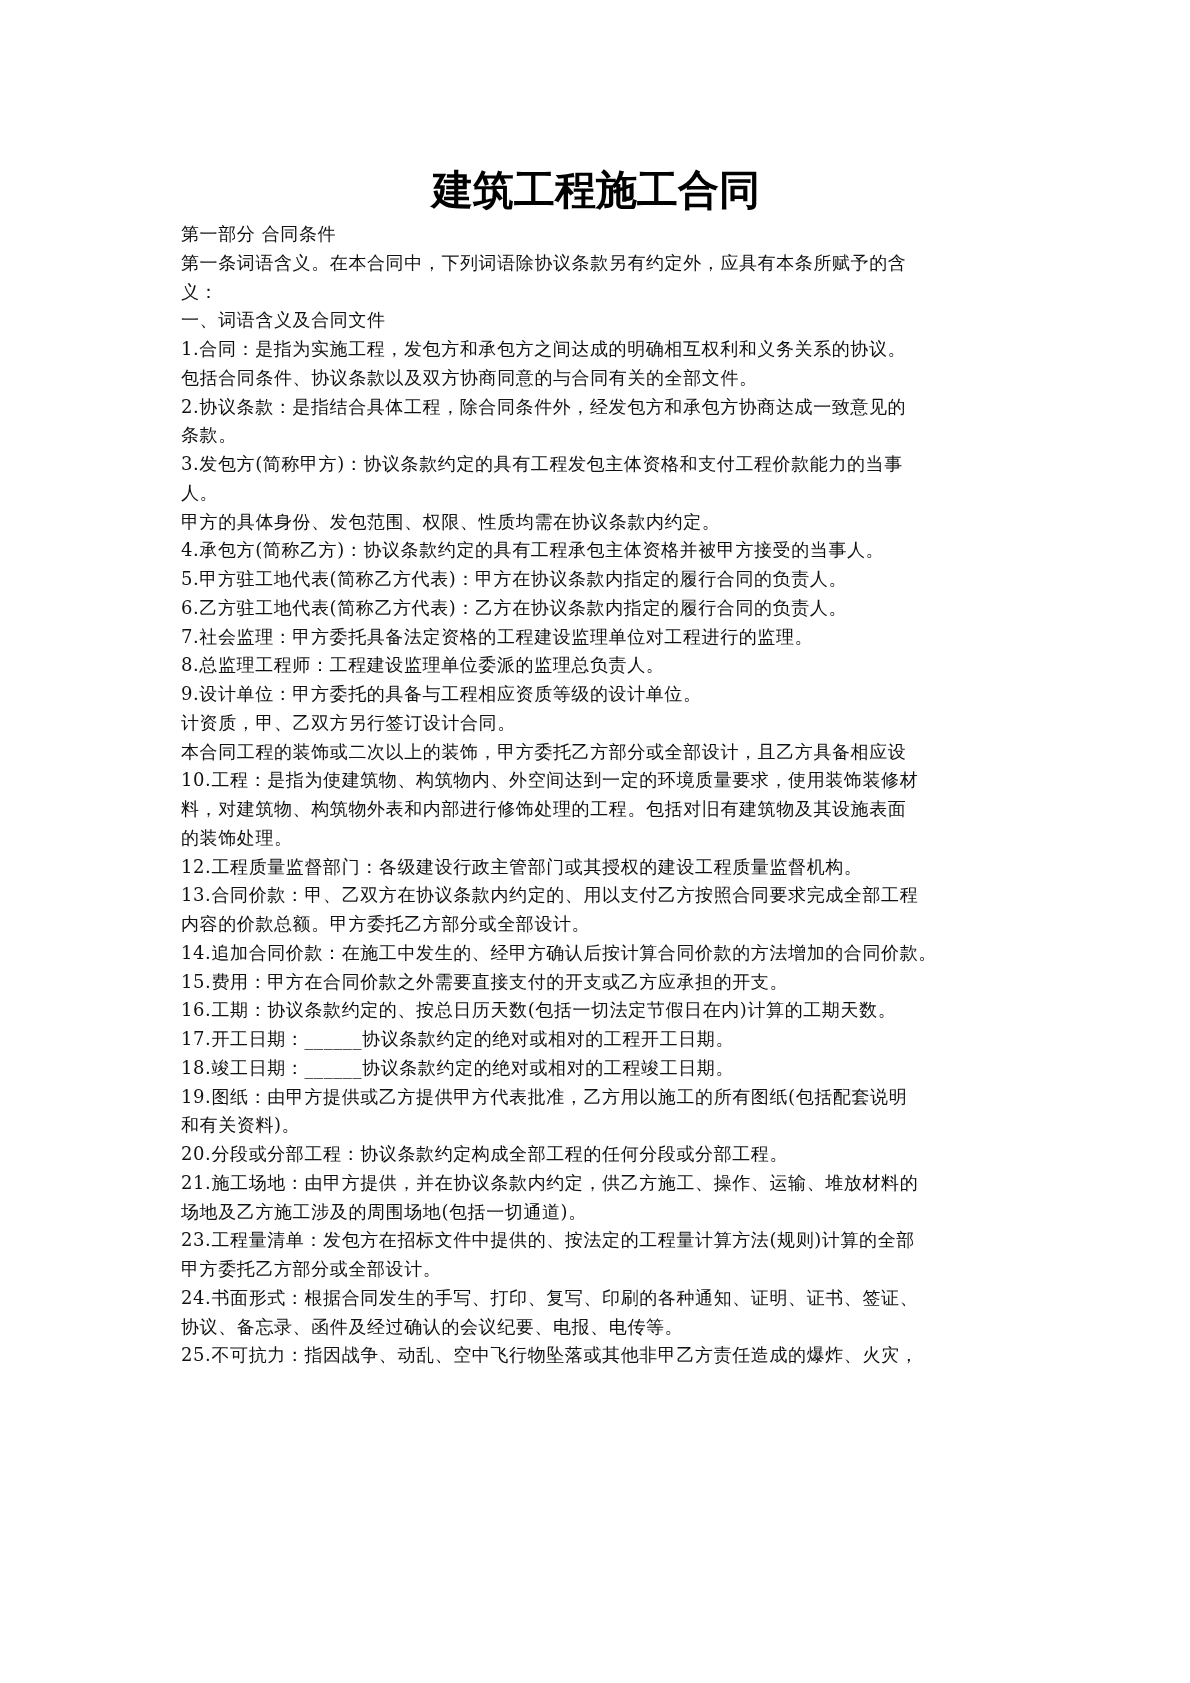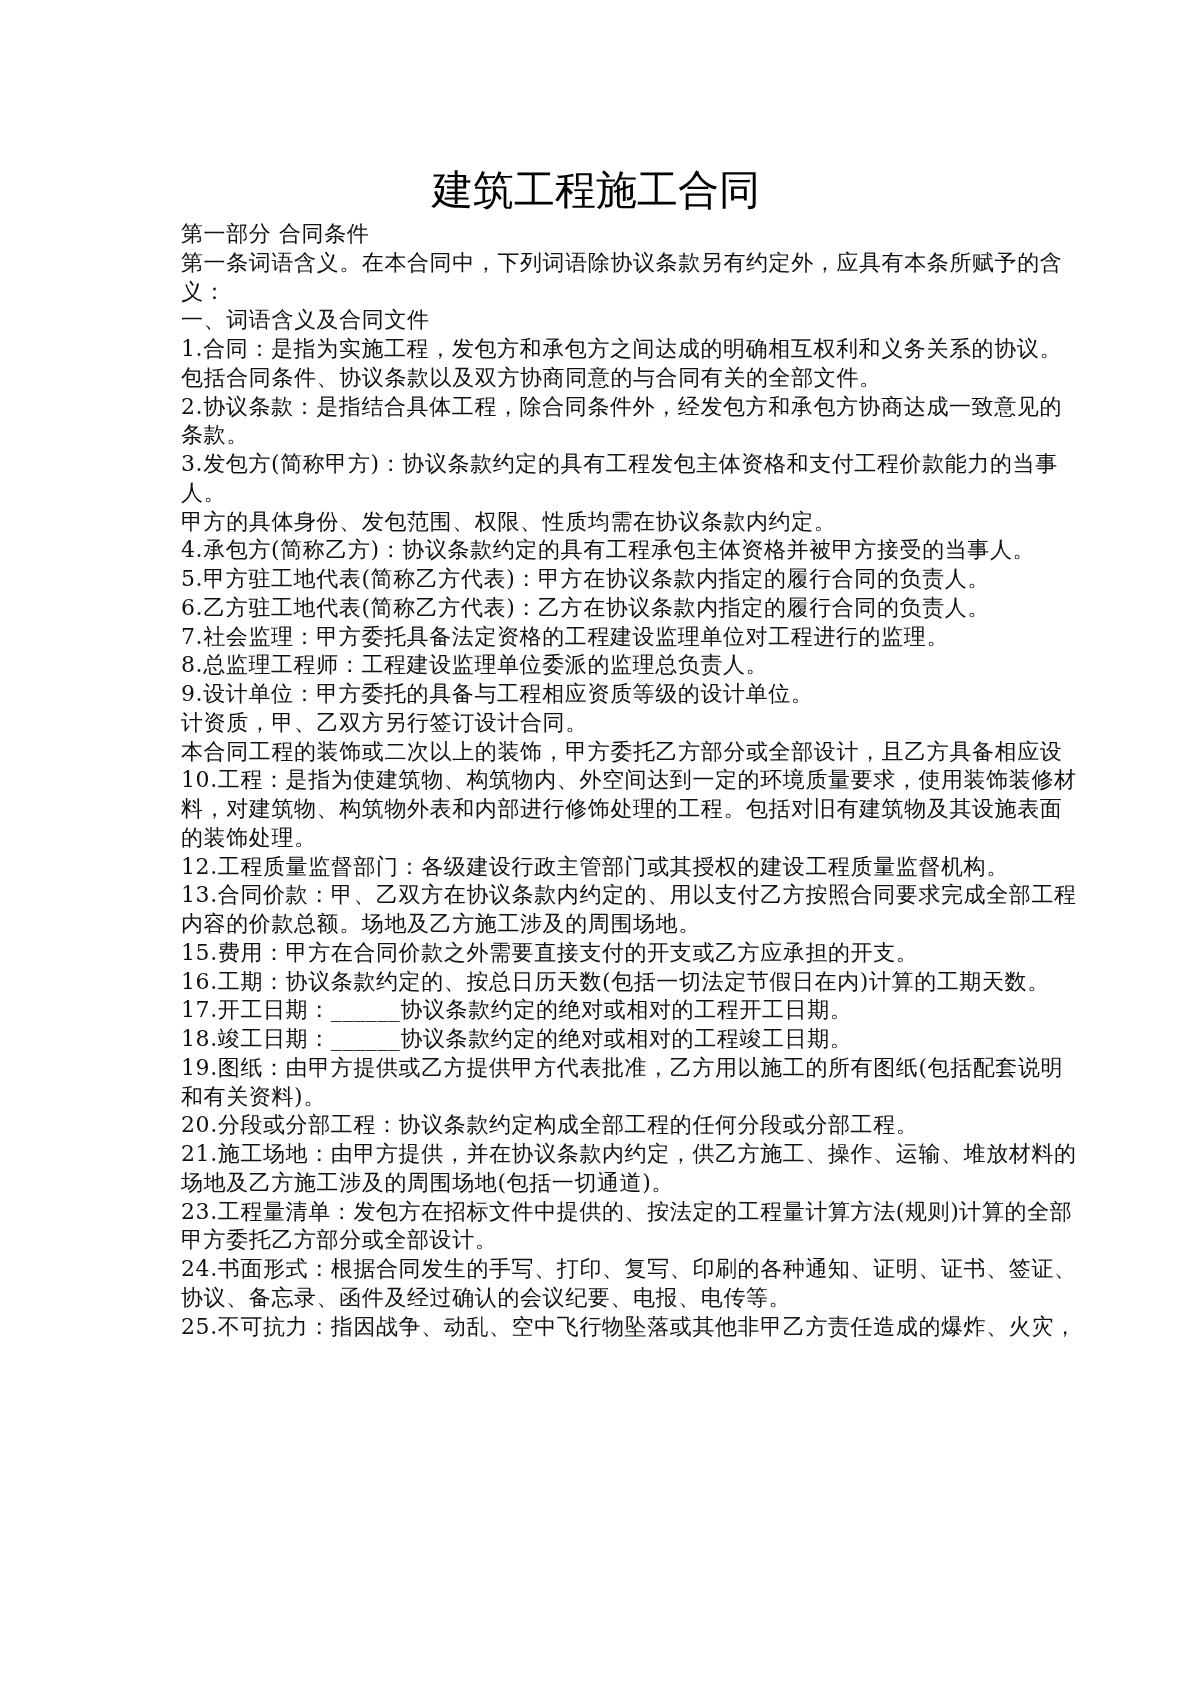--- a/index.html
+++ b/index.html
@@ -5,30 +5,30 @@
   html, body { margin: 0; padding: 0; background: #ffffff; }
   body { width: 1190px; height: 1683px; position: relative; overflow: hidden; }
   .page {
     position: absolute; left: 181px; top: 160px; width: 830px;
     color: #111111;
     font-family: "DejaVu Serif", "Liberation Serif", serif;
   }
   .title {
     text-align: center;
     font-family: "DejaVu Sans", "Liberation Sans", sans-serif;
-    font-weight: normal;
+    font-weight: bold;
     font-size: 41px;
     line-height: 60px;
     height: 60px;
     margin: 0 0 0 0;
     letter-spacing: 0px;
     color: #000;
   }
   .line {
-    font-size: 22px;
+    font-size: 18px;
     line-height: 28.75px;
     white-space: nowrap;
     letter-spacing: 0.6px;
     margin: 0;
   }
   .para { margin: 0; }
 </style>
 </head>
 <body>
 
@@ -85,21 +85,24 @@
       <div class="para">
         <div class="line">10.工程：是指为使建筑物、构筑物内、外空间达到一定的环境质量要求，使用装饰装修材</div>
         <div class="line">料，对建筑物、构筑物外表和内部进行修饰处理的工程。包括对旧有建筑物及其设施表面</div>
         <div class="line">的装饰处理。</div>
       </div>
       <div class="para">
         <div class="line">12.工程质量监督部门：各级建设行政主管部门或其授权的建设工程质量监督机构。</div>
       </div>
       <div class="para">
         <div class="line">13.合同价款：甲、乙双方在协议条款内约定的、用以支付乙方按照合同要求完成全部工程</div>
-        <div class="line">内容的价款总额。场地及乙方施工涉及的周围场地。</div>
+        <div class="line">内容的价款总额。甲方委托乙方部分或全部设计。</div>
+      </div>
+      <div class="para">
+        <div class="line">14.追加合同价款：在施工中发生的、经甲方确认后按计算合同价款的方法增加的合同价款。</div>
       </div>
       <div class="para">
         <div class="line">15.费用：甲方在合同价款之外需要直接支付的开支或乙方应承担的开支。</div>
       </div>
       <div class="para">
         <div class="line">16.工期：协议条款约定的、按总日历天数(包括一切法定节假日在内)计算的工期天数。</div>
       </div>
       <div class="para">
         <div class="line">17.开工日期：______协议条款约定的绝对或相对的工程开工日期。</div>
       </div>

